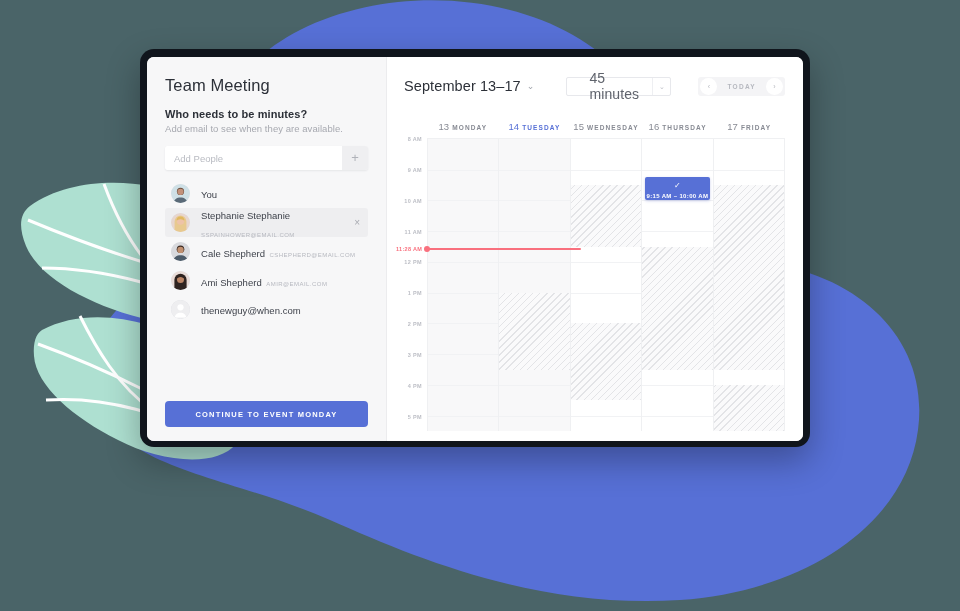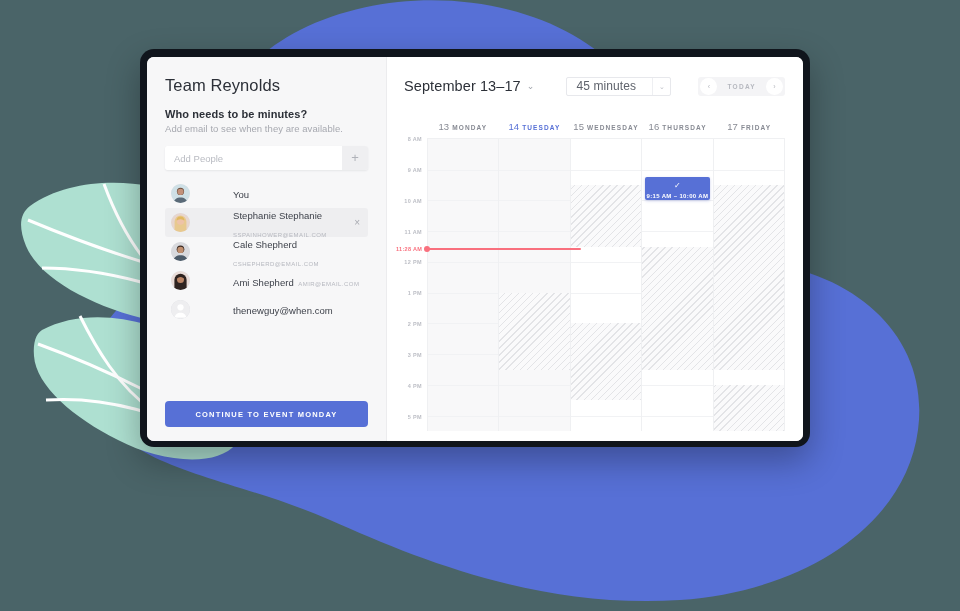--- a/index.html
+++ b/index.html
@@ -107,21 +107,21 @@
   .person.selected { background: #eeeef0; }
   .avatar {
     width: 19px; height: 19px;
     border-radius: 50%;
     flex: 0 0 19px;
     overflow: hidden;
     margin-right: 11px;
     background: #dfe0e4;
   }
   .avatar svg { display: block; width: 19px; height: 19px; }
-  .p-text { flex: 1; min-width: 0; margin-left: 32px; }
+  .p-text { flex: 1; min-width: 0; }
   .p-name {
     font-size: 9.5px;
     color: #3b3f48;
     letter-spacing: .05px;
     line-height: 11px;
   }
   .p-mail {
     font-size: 6px;
     color: #b6b8bf;
     letter-spacing: .45px;
@@ -187,23 +187,23 @@
     width: 105px; height: 19px;
     background: #ffffff;
     border: 1px solid #e7e8ec;
     border-radius: 2px;
     display: flex;
     align-items: center;
     cursor: pointer;
   }
   .duration-select .lbl {
     flex: 1;
-    font-size: 12px;
+    font-size: 14px;
     color: #5f636c;
-    padding-left: 9px;
+    padding-left: 22px;
     letter-spacing: .1px;
   }
   .duration-select .arrow {
     width: 18px;
     border-left: 1px solid #eeeff2;
     text-align: center;
     font-size: 7px;
     color: #bcbec5;
     line-height: 17px;
   }
@@ -374,21 +374,21 @@
       <path stroke="#ffffff" stroke-width="3" fill="none" d="M164,194 C198,244 244,300 272,348"></path>
       <path stroke="#ffffff" stroke-width="3" fill="none" d="M150,250 C192,250 240,272 266,302"></path>
     </g>
   </svg>
 </div>
 
 <div class="window-frame">
   <div class="window-screen">
 
     <div class="sidebar">
-      <div class="panel-title">Team Reynolds</div>
+      <div class="panel-title">Team Meeting</div>
       <div class="question">Who needs to be minutes?</div>
       <div class="subtext">Add email to see when they are available.</div>
 
       <div class="add-row">
         <input class="add-input" type="text" placeholder="Add People" style="">
         <button class="add-plus">+</button>
       </div>
 
       <div class="people">
 

